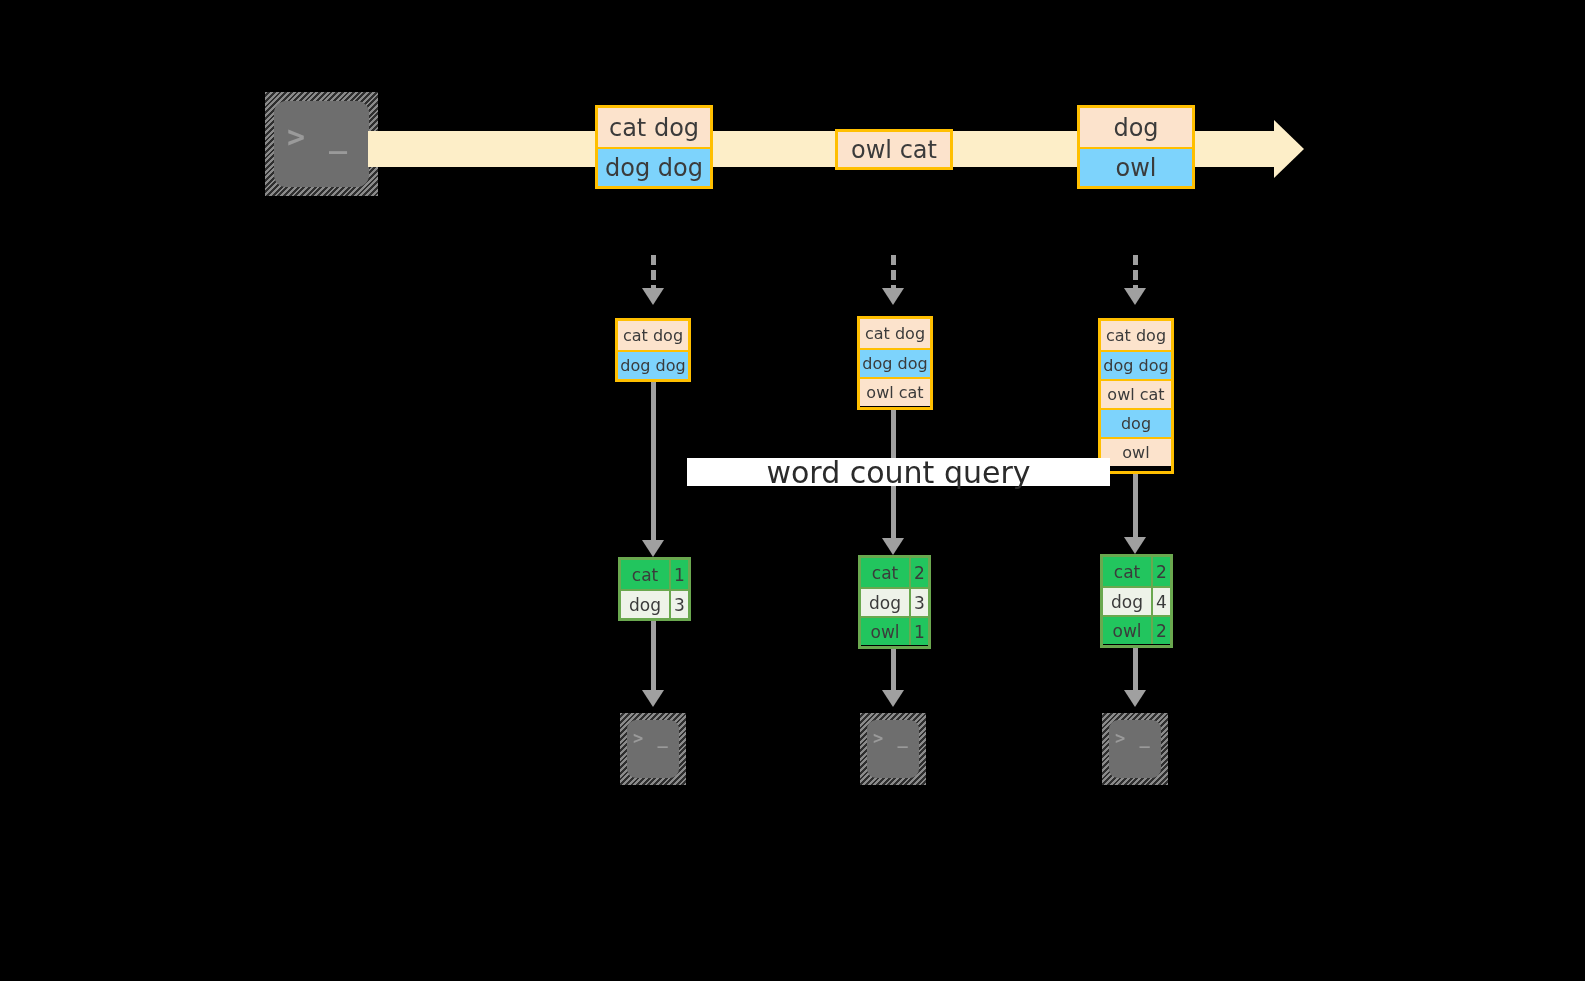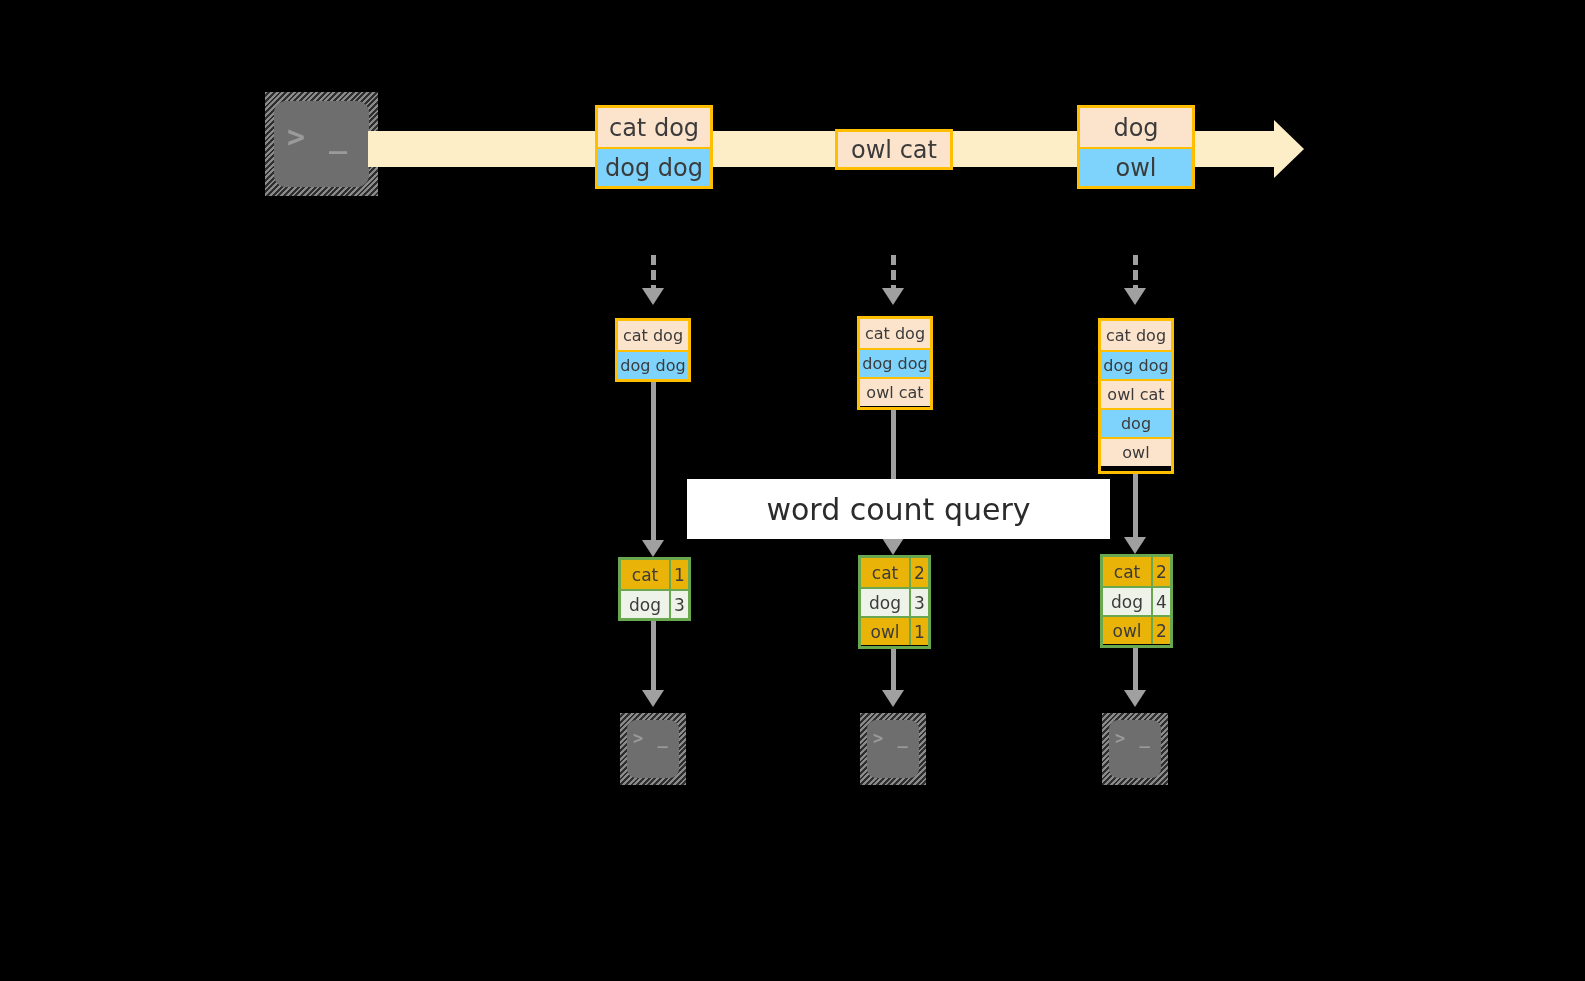--- a/index.html
+++ b/index.html
@@ -75,21 +75,21 @@
     display:flex;box-sizing:border-box;
   }
   .gbox .grow + .grow{border-top:2px solid #6aa84f;}
   .gbox .gcell{
     box-sizing:border-box;
     display:flex;align-items:center;justify-content:center;
     font-size:17px;color:#3b3b3b;white-space:nowrap;
   }
   .gbox .gcell.k{flex:0 0 48px;}
   .gbox .gcell.v{flex:1 1 auto;border-left:2px solid #6aa84f;}
-  .gbox .grow.dark .gcell{background:#eab308;}
+  .gbox .grow.dark .gcell{background:#22c55e;}
   .gbox .grow.light .gcell{background:#eef3e9;}
 
   
   .vline{position:absolute;width:5px;background:#a0a0a0;}
   .vline.dashed{
     background:none;
     border-left:5px dashed #a0a0a0;
     width:0;
   }
   .vhead{
@@ -229,15 +229,15 @@
   </div>
 
   <div class="vline" style="left:1133px;top:648px;height:45px;"></div>
   <div class="vhead" style="left:1124px;top:690px;"></div>
 
   <div class="term small" style="left:1102px;top:713px;width:66px;height:72px;">
     <div class="body"></div>
     <div class="glyph">&gt; _</div>
   </div>
 
-  <div class="banner" style="left:687px;top:479px;width:423px;height:60px;">word count query</div>
+  <div class="banner" style="left:687px;top:458px;width:423px;height:28px;">word count query</div>
 
 </div>
 
 </body></html>

